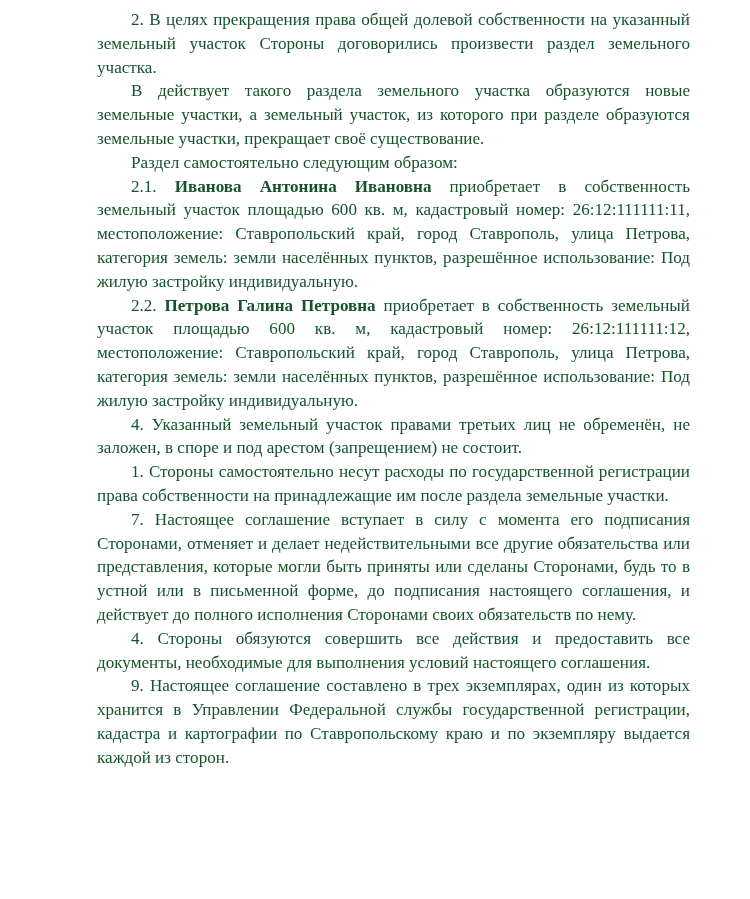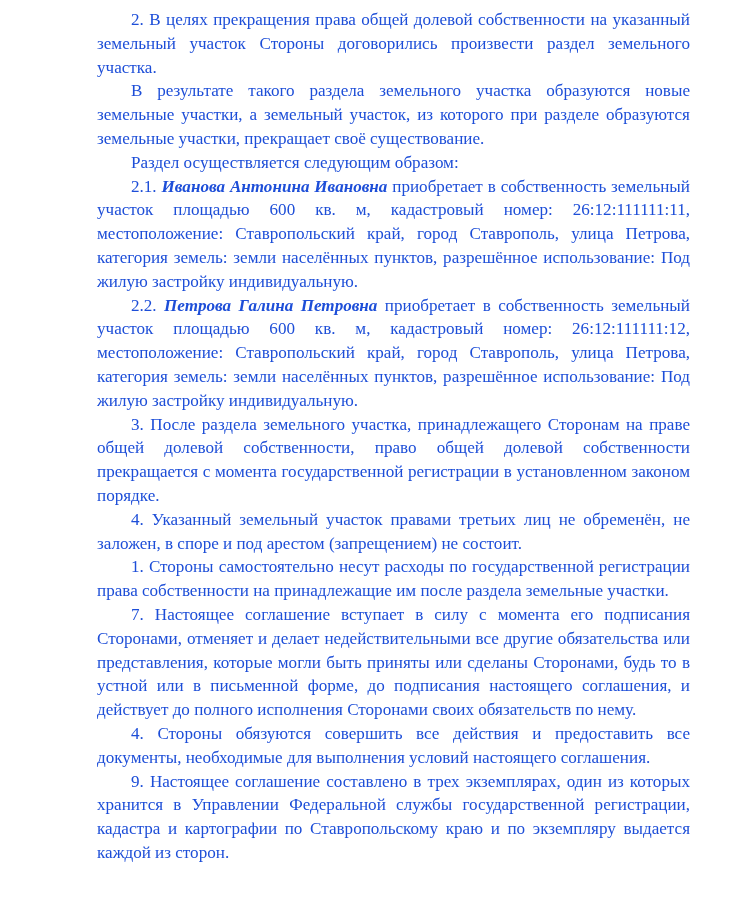--- a/index.html
+++ b/index.html
@@ -29,44 +29,42 @@
   }
   p.para {
     margin: 0;
     padding: 0;
     font-size: 17.1px;
     line-height: 23.8px;
     text-align: justify;
     text-justify: inter-word;
     text-indent: 34px;
     hyphens: none;
-    color: #1d4ed8;
+    color: #14532d;
   }
   .name-bold {
     font-weight: bold;
-    font-style: italic;
   }
 </style>
 </head>
 <body>
 
 <div class="page">
   <div class="doc-body">
 
     <p class="para">2. В целях прекращения права общей долевой собственности на указанный земельный участок Стороны договорились произвести раздел земельного участка.</p>
 
-    <p class="para">В результате такого раздела земельного участка образуются новые земельные участки, а земельный участок, из которого при разделе образуются земельные участки, прекращает своё существование.</p>
+    <p class="para">В действует такого раздела земельного участка образуются новые земельные участки, а земельный участок, из которого при разделе образуются земельные участки, прекращает своё существование.</p>
 
-    <p class="para">Раздел осуществляется следующим образом:</p>
+    <p class="para">Раздел самостоятельно следующим образом:</p>
 
     <p class="para"><span>2.1.</span><span> </span><span class="name-bold">Иванова Антонина Ивановна</span><span> приобретает в собственность земельный участок площадью 600 кв. м, кадастровый номер: 26:12:111111:11, местоположение: Ставропольский край, город Ставрополь, улица Петрова, категория земель: земли населённых пунктов, разрешённое использование: Под жилую застройку индивидуальную.</span></p>
 
     <p class="para"><span>2.2.</span><span> </span><span class="name-bold">Петрова Галина Петровна</span><span> приобретает в собственность земельный участок площадью 600 кв. м, кадастровый номер: 26:12:111111:12, местоположение: Ставропольский край, город Ставрополь, улица Петрова, категория земель: земли населённых пунктов, разрешённое использование: Под жилую застройку индивидуальную.</span></p>
 
-    <p class="para">3. После раздела земельного участка, принадлежащего Сторонам на праве общей долевой собственности, право общей долевой собственности прекращается с момента государственной регистрации в установленном законом порядке.</p>
 
     <p class="para">4. Указанный земельный участок правами третьих лиц не обременён, не заложен, в споре и под арестом (запрещением) не состоит.</p>
 
 
     <p class="para">1. Стороны самостоятельно несут расходы по государственной регистрации права собственности на принадлежащие им после раздела земельные участки.</p>
 
     <p class="para">7. Настоящее соглашение вступает в силу с момента его подписания Сторонами, отменяет и делает недействительными все другие обязательства или представления, которые могли быть приняты или сделаны Сторонами, будь то в устной или в письменной форме, до подписания настоящего соглашения, и действует до полного исполнения Сторонами своих обязательств по нему.</p>
 
     <p class="para">4. Стороны обязуются совершить все действия и предоставить все документы, необходимые для выполнения условий настоящего соглашения.</p>
 

